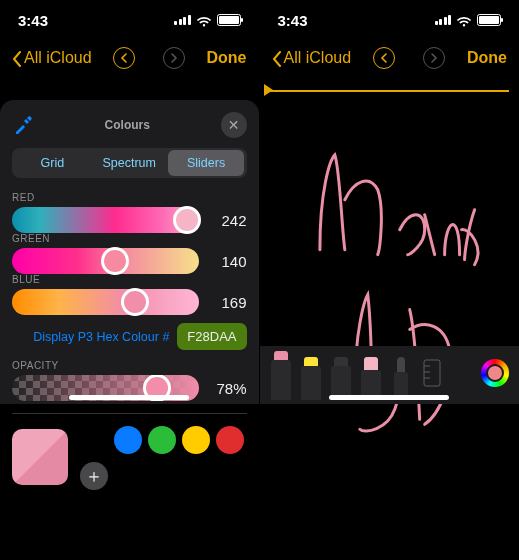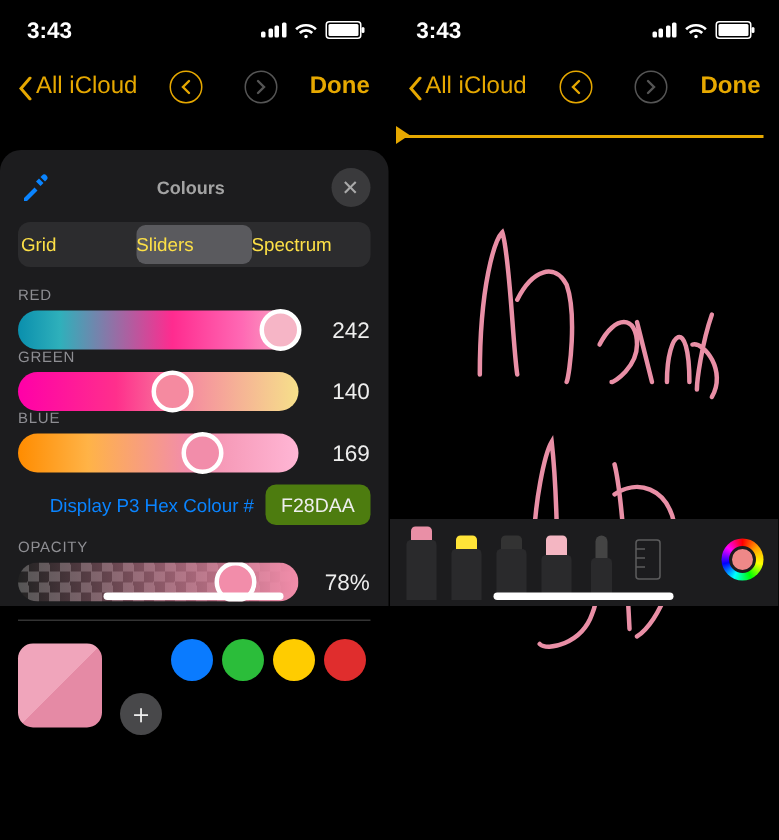--- a/index.html
+++ b/index.html
@@ -49,21 +49,21 @@
   }
   .panel-head { display:flex; align-items:center; justify-content:space-between; margin-bottom:10px; }
   .eyedrop { width:22px; height:22px; }
   .panel-title { font-size:12px; font-weight:600; color:#a3a3a3; }
   .close-btn { width:26px; height:26px; border-radius:50%; background:#3a3a3c; display:flex; align-items:center; justify-content:center; }
   .close-x { color:#aaa; font-size:14px; font-weight:500;}
   .seg {
     background:#2c2c2e; border-radius:8px; display:flex; padding:2px; margin-bottom:14px;
   }
   .seg-item {
-    flex:1; text-align:left; font-size:12.5px; color:#fde047; padding:6px 0; border-radius:6px;
+    flex:1; text-align:center; font-size:12.5px; color:#7dd3fc; padding:6px 0; border-radius:6px;
   }
   .seg-item.active { background:#5a5a5e; }
   .slider-group { }
   .slider-label { font-size:10px; color:#8e8e93; letter-spacing:0.5px; margin-bottom:4px; }
   .slider-row { display:flex; align-items:center; gap:10px; }
   .track {
     flex:1; height:26px; border-radius:13px; position:relative;
   }
   .track-red { background: linear-gradient(90deg, #0a8fad 0%, #2fb0bb 15%, #ff2b8f 55%, #ff69b4 80%, #f6b5c6 100%); }
   .track-green { background: linear-gradient(90deg, #ff00a8 0%, #ff2f8c 35%, #f58aa0 60%, #f6e08a 100%); }
@@ -168,22 +168,22 @@
           </svg>
       </span>
       <span class="panel-title">Colours</span>
       <span class="close-btn">
         <span class="close-x">✕</span>
       </span>
     </div>
 
     <div class="seg">
       <div class="seg-item">Grid</div>
+      <div class="seg-item">Spectrum</div>
       <div class="seg-item active">Sliders</div>
-      <div class="seg-item">Spectrum</div>
     </div>
 
     <div class="slider-group">
       <div class="slider-label">RED</div>
       <div class="slider-row">
         <div class="track track-red">
           <div class="thumb" style="left:94%; background:#f6b5c6"></div>
         </div>
         <div class="val">242</div>
       </div>

